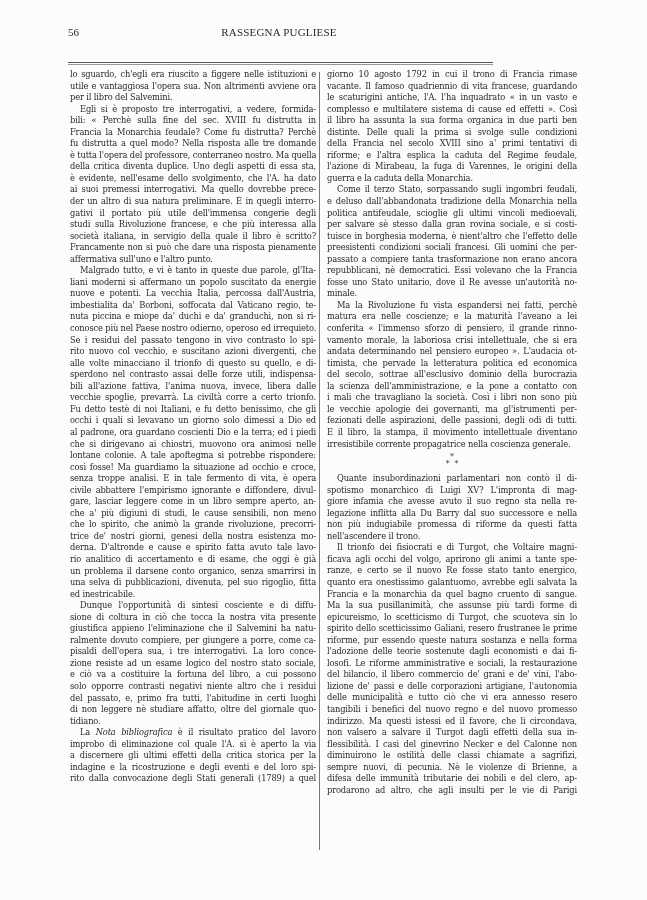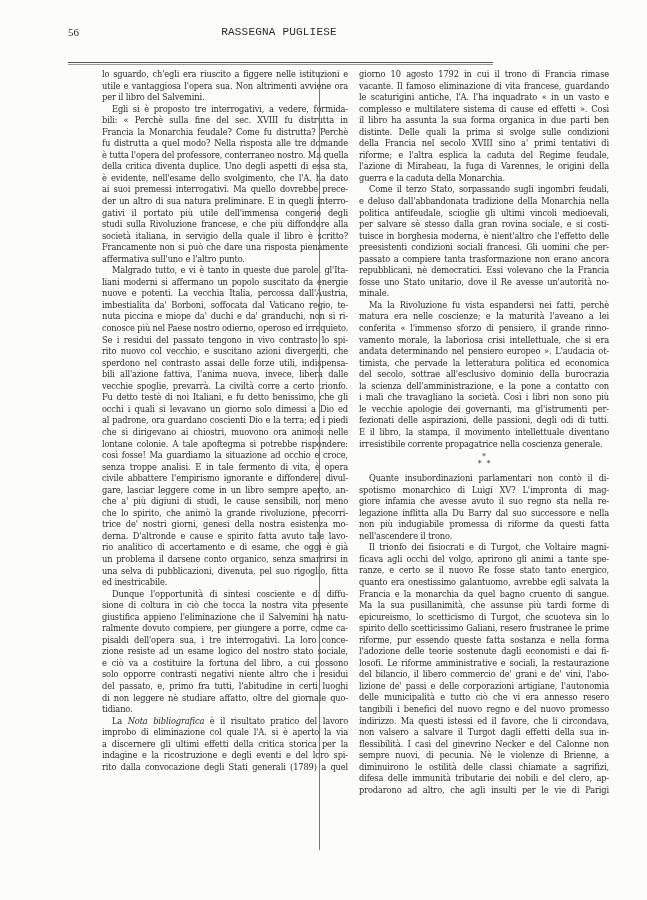--- a/index.html
+++ b/index.html
@@ -2,27 +2,27 @@
 <html><head>
 <meta charset="utf-8">
 <style>
   html, body { margin: 0; padding: 0; background: #fdfdfb; }
   body { width: 647px; height: 900px; position: relative; overflow: hidden;
          font-family: "DejaVu Serif", "Liberation Serif", serif; color: #2a2a2a; }
   .page { position: absolute; left: 0; top: 0; width: 641px; height: 900px; background: #fcfcfa; }
   .header { position: absolute; top: 26px; left: 68px; width: 428px; height: 16px; }
   .page-number { position: absolute; left: 0; top: 0; font-size: 11px; font-family: "Liberation Serif", serif; }
   .running-title { position: absolute; left: 0; right: 6px; top: 0; text-align: center;
-                   font-size: 11px; letter-spacing: 0.2px; font-family: Liberation Mono, monospace; }
+                   font-size: 11px; letter-spacing: 0.2px; font-family: Liberation Serif, serif; }
   .header-rule { position: absolute; top: 62px; left: 68px; width: 425px; height: 0;
                  border-top: 1.2px solid #555; }
   .header-rule2 { position: absolute; top: 64px; left: 68px; width: 425px; height: 0;
                  border-top: 0.6px solid #999; }
   .col { position: absolute; top: 69px; width: 246px; font-size: 8.3px; line-height: 11.55px;
-         text-align: justify; font-family: "DejaVu Serif", serif; letter-spacing: -0.15px; margin-left: 32px; }
+         text-align: justify; font-family: "DejaVu Serif", serif; letter-spacing: -0.15px; }
   .col-left { left: 70px; }
   .col-right { left: 327px; width: 250px; }
   .col-divider { position: absolute; left: 319px; top: 72px; width: 0; height: 778px;
                  border-left: 0.8px solid #777; }
   .ln { display: block; white-space: nowrap; overflow: hidden; text-align-last: justify; }
   .ln.last { text-align-last: left; }
   .ln.indent { padding-left: 10px; }
   .sep { display: block; text-align: center; height: 23px; line-height: 11px; font-size: 8px; }
   i { font-style: italic; }
 </style>
@@ -44,32 +44,33 @@
       <span class="ln indent">Egli si è proposto tre interrogativi, a vedere, formida-</span>
       <span class="ln">bili: « Perchè sulla fine del sec. XVIII fu distrutta in</span>
       <span class="ln">Francia la Monarchia feudale? Come fu distrutta? Perchè</span>
       <span class="ln">fu distrutta a quel modo? Nella risposta alle tre domande</span>
       <span class="ln">è tutta l'opera del professore, conterraneo nostro. Ma quella</span>
       <span class="ln">della critica diventa duplice. Uno degli aspetti di essa sta,</span>
       <span class="ln">è evidente, nell'esame dello svolgimento, che l'A. ha dato</span>
       <span class="ln">ai suoi premessi interrogativi. Ma quello dovrebbe prece-</span>
       <span class="ln">der un altro di sua natura preliminare. È in quegli interro-</span>
       <span class="ln">gativi il portato più utile dell'immensa congerie degli</span>
-      <span class="ln">studi sulla Rivoluzione francese, e che più diffondere alla</span>
+      <span class="ln">studi sulla Rivoluzione francese, e che più interessa alla</span>
       <span class="ln">società italiana, in servigio della quale il libro è scritto?</span>
       <span class="ln">Francamente non si può che dare una risposta pienamente</span>
       <span class="ln last">affermativa sull'uno e l'altro punto.</span>
       <span class="ln indent">Malgrado tutto, e vi è tanto in queste due parole, gl'Ita-</span>
       <span class="ln">liani moderni si affermano un popolo suscitato da energie</span>
       <span class="ln">nuove e potenti. La vecchia Italia, percossa dall'Austria,</span>
       <span class="ln">imbestialita da' Borboni, soffocata dal Vaticano regio, te-</span>
       <span class="ln">nuta piccina e miope da' duchi e da' granduchi, non si ri-</span>
       <span class="ln">conosce più nel Paese nostro odierno, operoso ed irrequieto.</span>
       <span class="ln">Se i residui del passato tengono in vivo contrasto lo spi-</span>
       <span class="ln">rito nuovo col vecchio, e suscitano azioni divergenti, che</span>
+      <span class="ln">alle volte minacciano il trionfo di questo su quello, e di-</span>
       <span class="ln">sperdono nel contrasto assai delle forze utili, indispensa-</span>
       <span class="ln">bili all'azione fattiva, l'anima nuova, invece, libera dalle</span>
       <span class="ln">vecchie spoglie, prevarrà. La civiltà corre a certo trionfo.</span>
       <span class="ln">Fu detto testè di noi Italiani, e fu detto benissimo, che gli</span>
       <span class="ln">occhi i quali si levavano un giorno solo dimessi a Dio ed</span>
       <span class="ln">al padrone, ora guardano coscienti Dio e la terra; ed i piedi</span>
       <span class="ln">che si dirigevano ai chiostri, muovono ora animosi nelle</span>
       <span class="ln">lontane colonie. A tale apoftegma si potrebbe rispondere:</span>
       <span class="ln">così fosse! Ma guardiamo la situazione ad occhio e croce,</span>
       <span class="ln">senza troppe analisi. E in tale fermento di vita, è opera</span>
@@ -96,21 +97,21 @@
       <span class="ln last">tidiano.</span>
       <span class="ln indent">La <i>Nota bibliografica</i> è il risultato pratico del lavoro</span>
       <span class="ln">improbo di eliminazione col quale l'A. si è aperto la via</span>
       <span class="ln">a discernere gli ultimi effetti della critica storica per la</span>
       <span class="ln">indagine e la ricostruzione e degli eventi e del loro spi-</span>
       <span class="ln">rito dalla convocazione degli Stati generali (1789) a quel</span>
     </div>
   <div class="col-divider"></div>
   <div class="col col-right" id="col-right">
       <span class="ln">giorno 10 agosto 1792 in cui il trono di Francia rimase</span>
-      <span class="ln">vacante. Il famoso eliminazione di vita francese, guardando</span>
+      <span class="ln">vacante. Il famoso quadriennio di vita francese, guardando</span>
       <span class="ln">le scaturigini antiche, l'A. l'ha inquadrato « in un vasto e</span>
       <span class="ln">complesso e multilatere sistema di cause ed effetti ». Così</span>
       <span class="ln">il libro ha assunta la sua forma organica in due parti ben</span>
       <span class="ln">distinte. Delle quali la prima si svolge sulle condizioni</span>
       <span class="ln">della Francia nel secolo XVIII sino a' primi tentativi di</span>
       <span class="ln">riforme; e l'altra esplica la caduta del Regime feudale,</span>
       <span class="ln">l'azione di Mirabeau, la fuga di Varennes, le origini della</span>
       <span class="ln last">guerra e la caduta della Monarchia.</span>
       <span class="ln indent">Come il terzo Stato, sorpassando sugli ingombri feudali,</span>
       <span class="ln">e deluso dall'abbandonata tradizione della Monarchia nella</span>
@@ -146,28 +147,28 @@
       <span class="ln">non più indugiabile promessa di riforme da questi fatta</span>
       <span class="ln last">nell'ascendere il trono.</span>
       <span class="ln indent">Il trionfo dei fisiocrati e di Turgot, che Voltaire magni-</span>
       <span class="ln">ficava agli occhi del volgo, aprirono gli animi a tante spe-</span>
       <span class="ln">ranze, e certo se il nuovo Re fosse stato tanto energico,</span>
       <span class="ln">quanto era onestissimo galantuomo, avrebbe egli salvata la</span>
       <span class="ln">Francia e la monarchia da quel bagno cruento di sangue.</span>
       <span class="ln">Ma la sua pusillanimità, che assunse più tardi forme di</span>
       <span class="ln">epicureismo, lo scetticismo di Turgot, che scuoteva sin lo</span>
       <span class="ln">spirito dello scetticissimo Galiani, resero frustranee le prime</span>
-      <span class="ln">riforme, pur essendo queste fatta sostanza e nella forma</span>
+      <span class="ln">riforme, pur essendo queste natura sostanza e nella forma</span>
       <span class="ln">l'adozione delle teorie sostenute dagli economisti e dai fi-</span>
       <span class="ln">losofi. Le riforme amministrative e sociali, la restaurazione</span>
       <span class="ln">del bilancio, il libero commercio de' grani e de' vini, l'abo-</span>
       <span class="ln">lizione de' passi e delle corporazioni artigiane, l'autonomia</span>
       <span class="ln">delle municipalità e tutto ciò che vi era annesso resero</span>
       <span class="ln">tangibili i benefici del nuovo regno e del nuovo promesso</span>
       <span class="ln">indirizzo. Ma questi istessi ed il favore, che li circondava,</span>
       <span class="ln">non valsero a salvare il Turgot dagli effetti della sua in-</span>
       <span class="ln">flessibilità. I casi del ginevrino Necker e del Calonne non</span>
+      <span class="ln">diminuirono le ostilità delle classi chiamate a sagrifizi,</span>
       <span class="ln">sempre nuovi, di pecunia. Nè le violenze di Brienne, a</span>
-      <span class="ln">diminuirono le ostilità delle classi chiamate a sagrifizi,</span>
       <span class="ln">difesa delle immunità tributarie dei nobili e del clero, ap-</span>
       <span class="ln">prodarono ad altro, che agli insulti per le vie di Parigi</span>
     </div>
 </div>
 
 </body></html>

